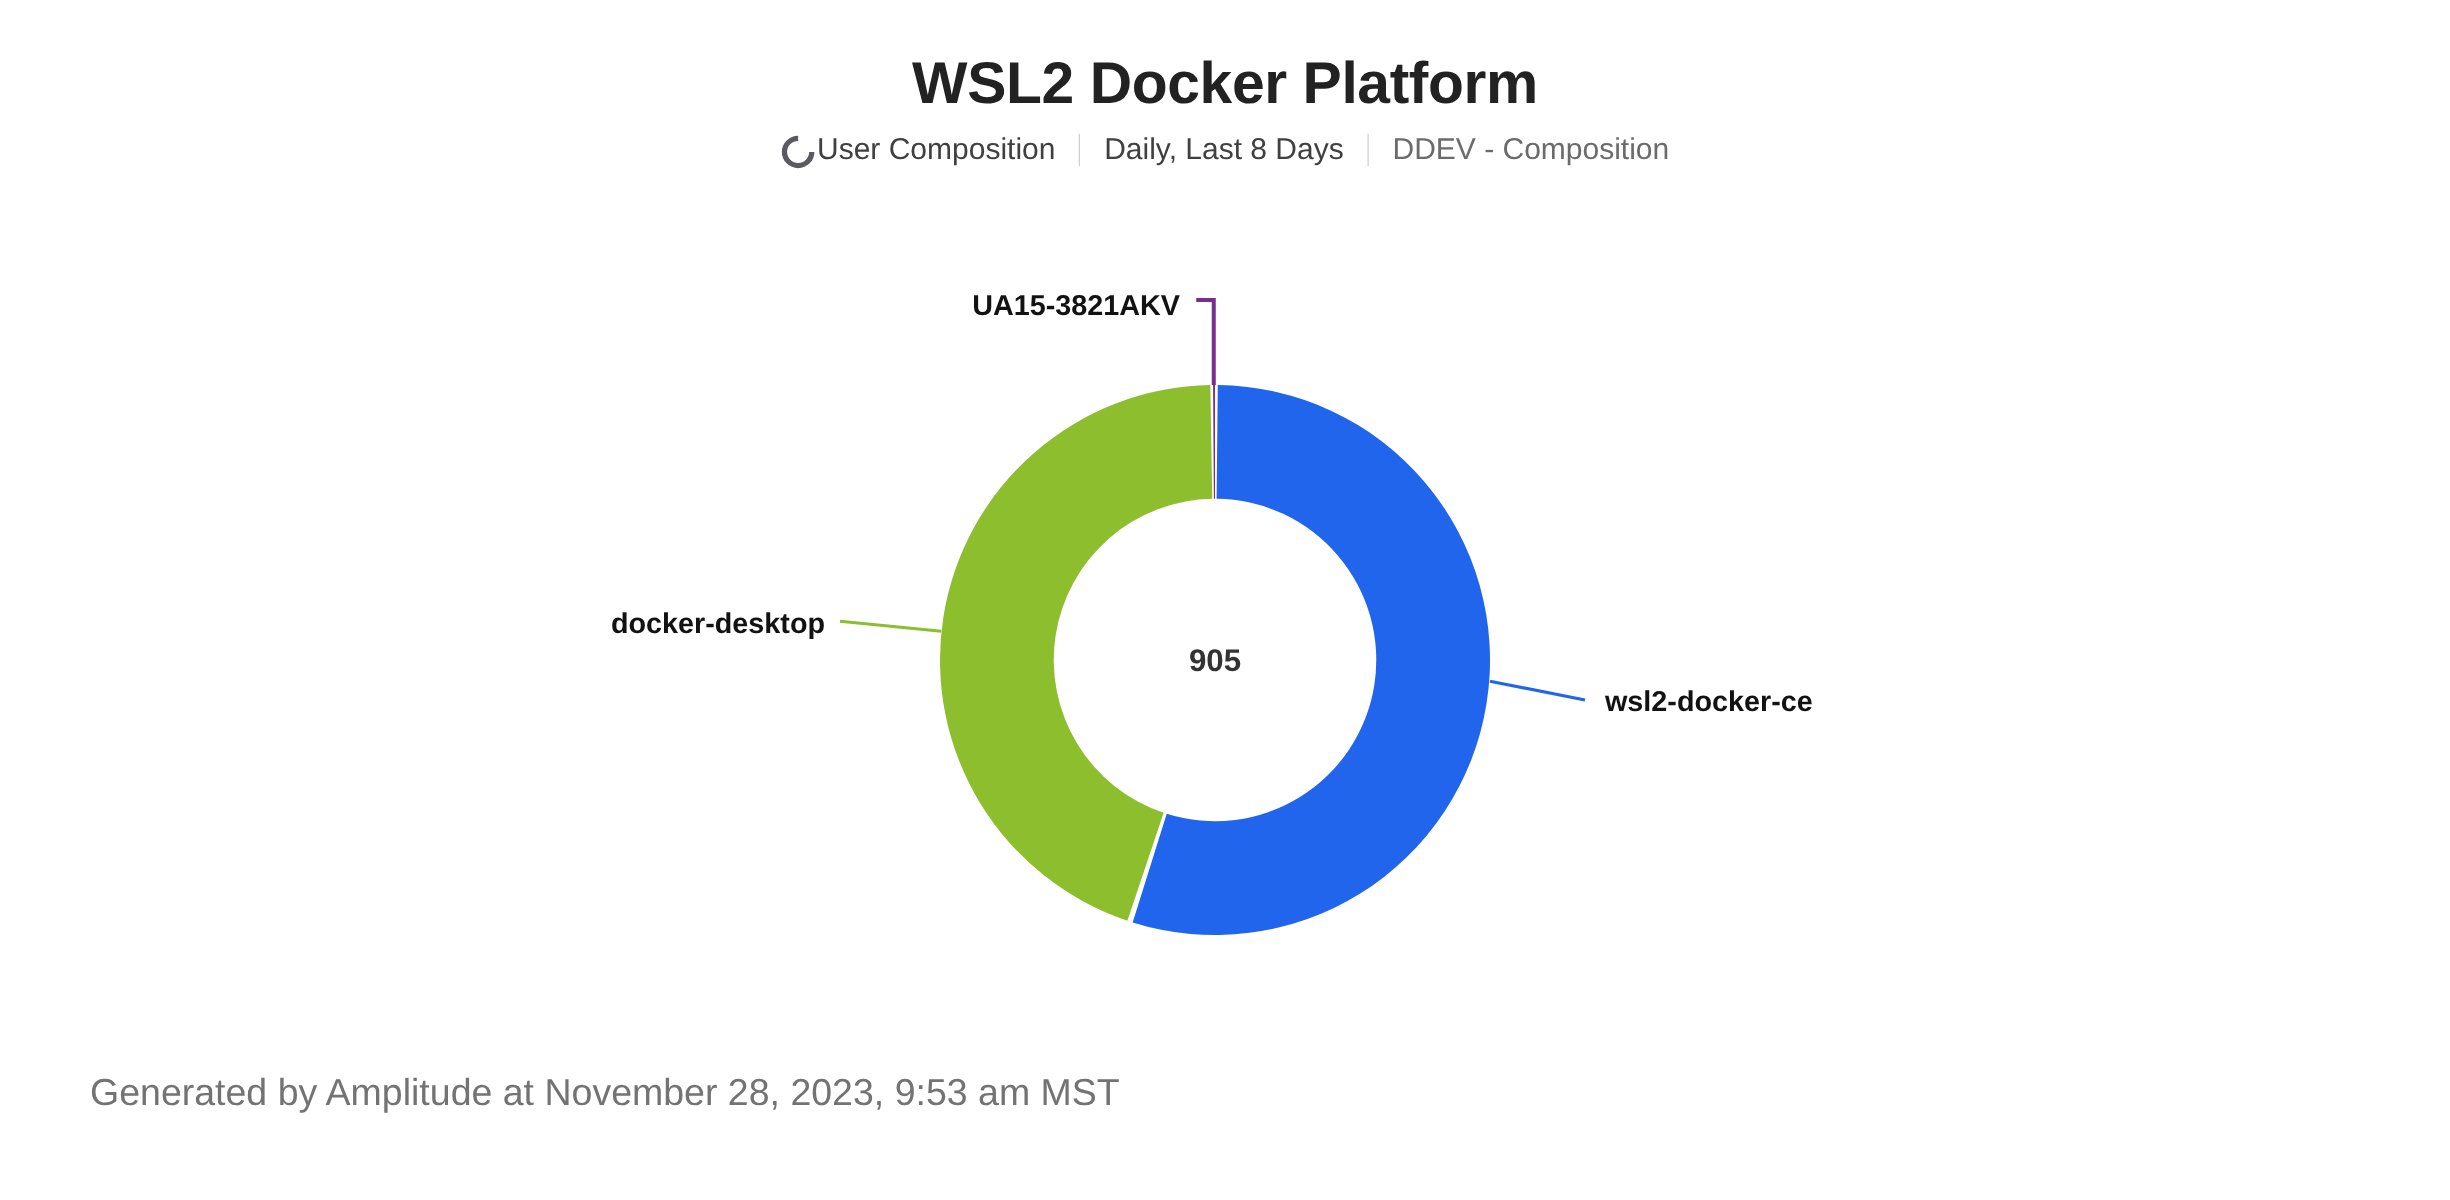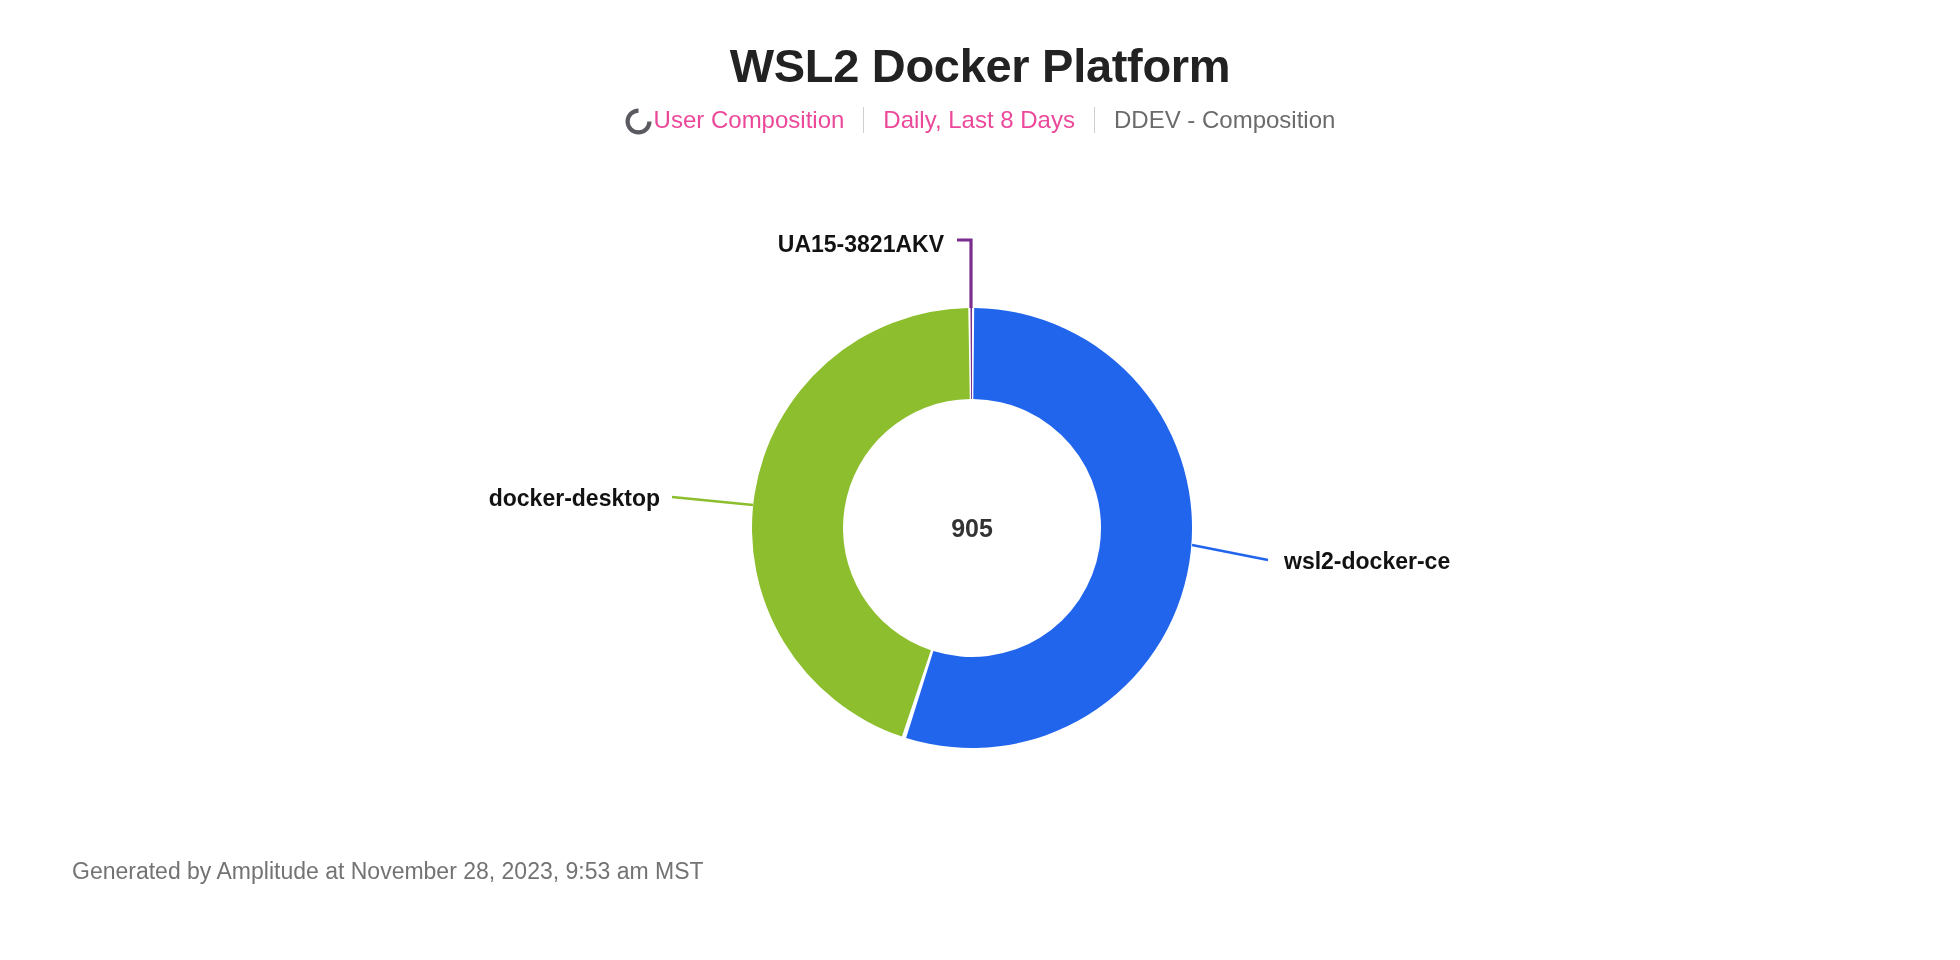--- a/index.html
+++ b/index.html
@@ -45,21 +45,21 @@
   .subtitle-row {
     margin-top: 14px;
     display: flex;
     align-items: center;
     justify-content: center;
     gap: 0px;
     white-space: nowrap;
   }
   .subtitle-seg {
     font-size: 24px;
-    color: #ec4899;
+    color: #404040;
     line-height: 1;
     display: flex;
     align-items: center;
   }
   .subtitle-seg.dim {
     color: #6b6b6b;
   }
   .sep {
     display: inline-block;
     width: 1px;
@@ -104,21 +104,21 @@
     fill: #333333;
     font-family: "Liberation Sans", sans-serif;
     text-anchor: middle;
   }
 
   
   .footer {
     position: absolute;
     left: 72px;
     top: 858px;
-    font-size: 23px;
+    font-size: 30px;
     color: #737373;
     white-space: nowrap;
   }
 </style>
 </head>
 <body>
 
 <div id="stage">
 
   <div class="header">

